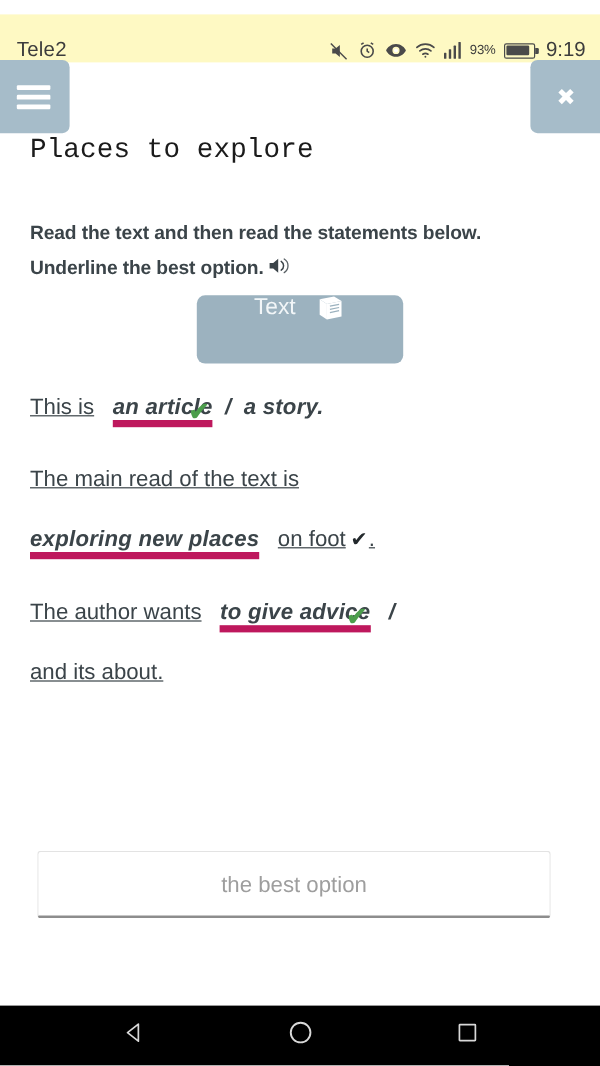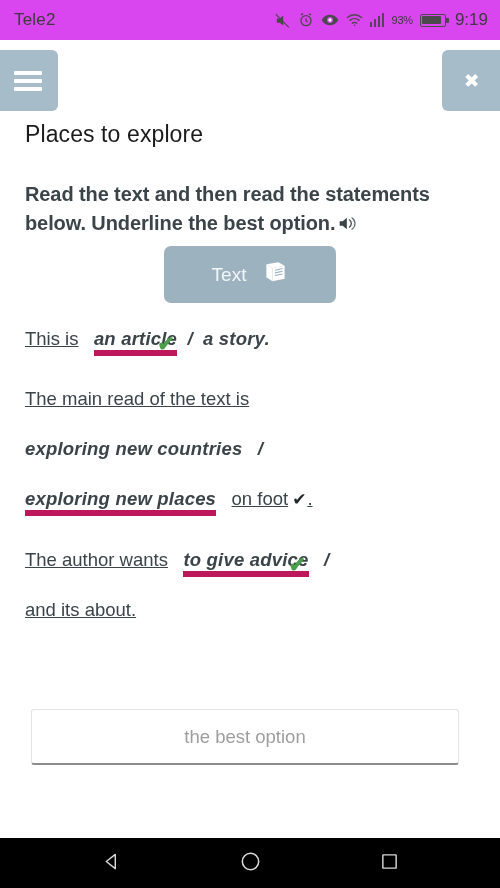--- a/index.html
+++ b/index.html
@@ -15,26 +15,26 @@
   #screen {
     position: relative;
     width: 500px;
     height: 888px;
     background: #ffffff;
   }
 
   
   .status-bar {
     position: absolute;
-    top: 0; left: 0;
+    top: 12px; left: 0;
     width: 500px;
     height: 40px;
     display: flex;
-    align-items: center;
-    background: #d946ef;
+    align-items: flex-end;
+    background: #fef9c3;
     color: #4a4a4a;
     padding: 0 12px 0 14px;
   }
   .status-carrier {
     font-size: 17px;
     color: #3c3c3c;
     letter-spacing: 0.2px;
   }
   .status-right {
     margin-left: auto;
@@ -123,33 +123,34 @@
     justify-content: center;
     padding-right: 10px;
     cursor: pointer;
   }
   .close-button svg { display: block; }
 
   
   .page-title {
     position: absolute;
     left: 25px;
-    top: 121px;
+    top: 112px;
     font-size: 23px;
     color: #1b1b1b;
     letter-spacing: 0.1px;
+    font-family: Liberation Mono, monospace;
   }
 
   
   .instruction {
     position: absolute;
     left: 25px;
     top: 180px;
     width: 450px;
-    font-size: 20px;
+    font-size: 16px;
     font-weight: bold;
     line-height: 29px;
     color: #3b4449;
     letter-spacing: -0.1px;
   }
   .audio-icon {
     display: inline-block;
     vertical-align: -2px;
     margin-left: 3px;
   }
@@ -157,21 +158,21 @@
   
   .text-button {
     position: absolute;
     left: 164px;
     top: 246px;
     width: 172px;
     height: 57px;
     background: #9cb2bf;
     border-radius: 7px;
     display: flex;
-    align-items: center;
+    align-items: flex-start;
     justify-content: center;
     gap: 17px;
     cursor: pointer;
   }
   .text-button-label {
     font-size: 19px;
     color: #f2f6f8;
   }
 
   
@@ -364,24 +365,20 @@
       <span class="sp">This is</span>&nbsp;&nbsp;
       <span class="opt chosen">an article</span><span class="tick-green"><span>✔</span></span>&nbsp;
       <span class="opt">/</span>&nbsp;
       <span class="opt">a story.</span>
     </div>
 
     <div class="ex-line" style="margin-top:10px;">
       <span class="sp">The main read of the text is</span>
     </div>
 
-    <div class="ex-line">
-      <span class="opt">exploring new countries</span>&nbsp;&nbsp;
-      <span class="opt">/</span>
-    </div>
 
     <div class="ex-line">
       <span class="opt chosen">exploring new places</span>&nbsp;&nbsp;
       <span class="sp">on foot</span><span class="tick-dark">✔</span><span class="sp">.</span>
     </div>
 
     <div class="ex-line" style="margin-top:10px;">
       <span class="sp">The author wants</span>&nbsp;&nbsp;
       <span class="opt chosen">to give advice</span><span class="tick-green"><span>✔</span></span>&nbsp;&nbsp;
       <span class="opt">/</span>

